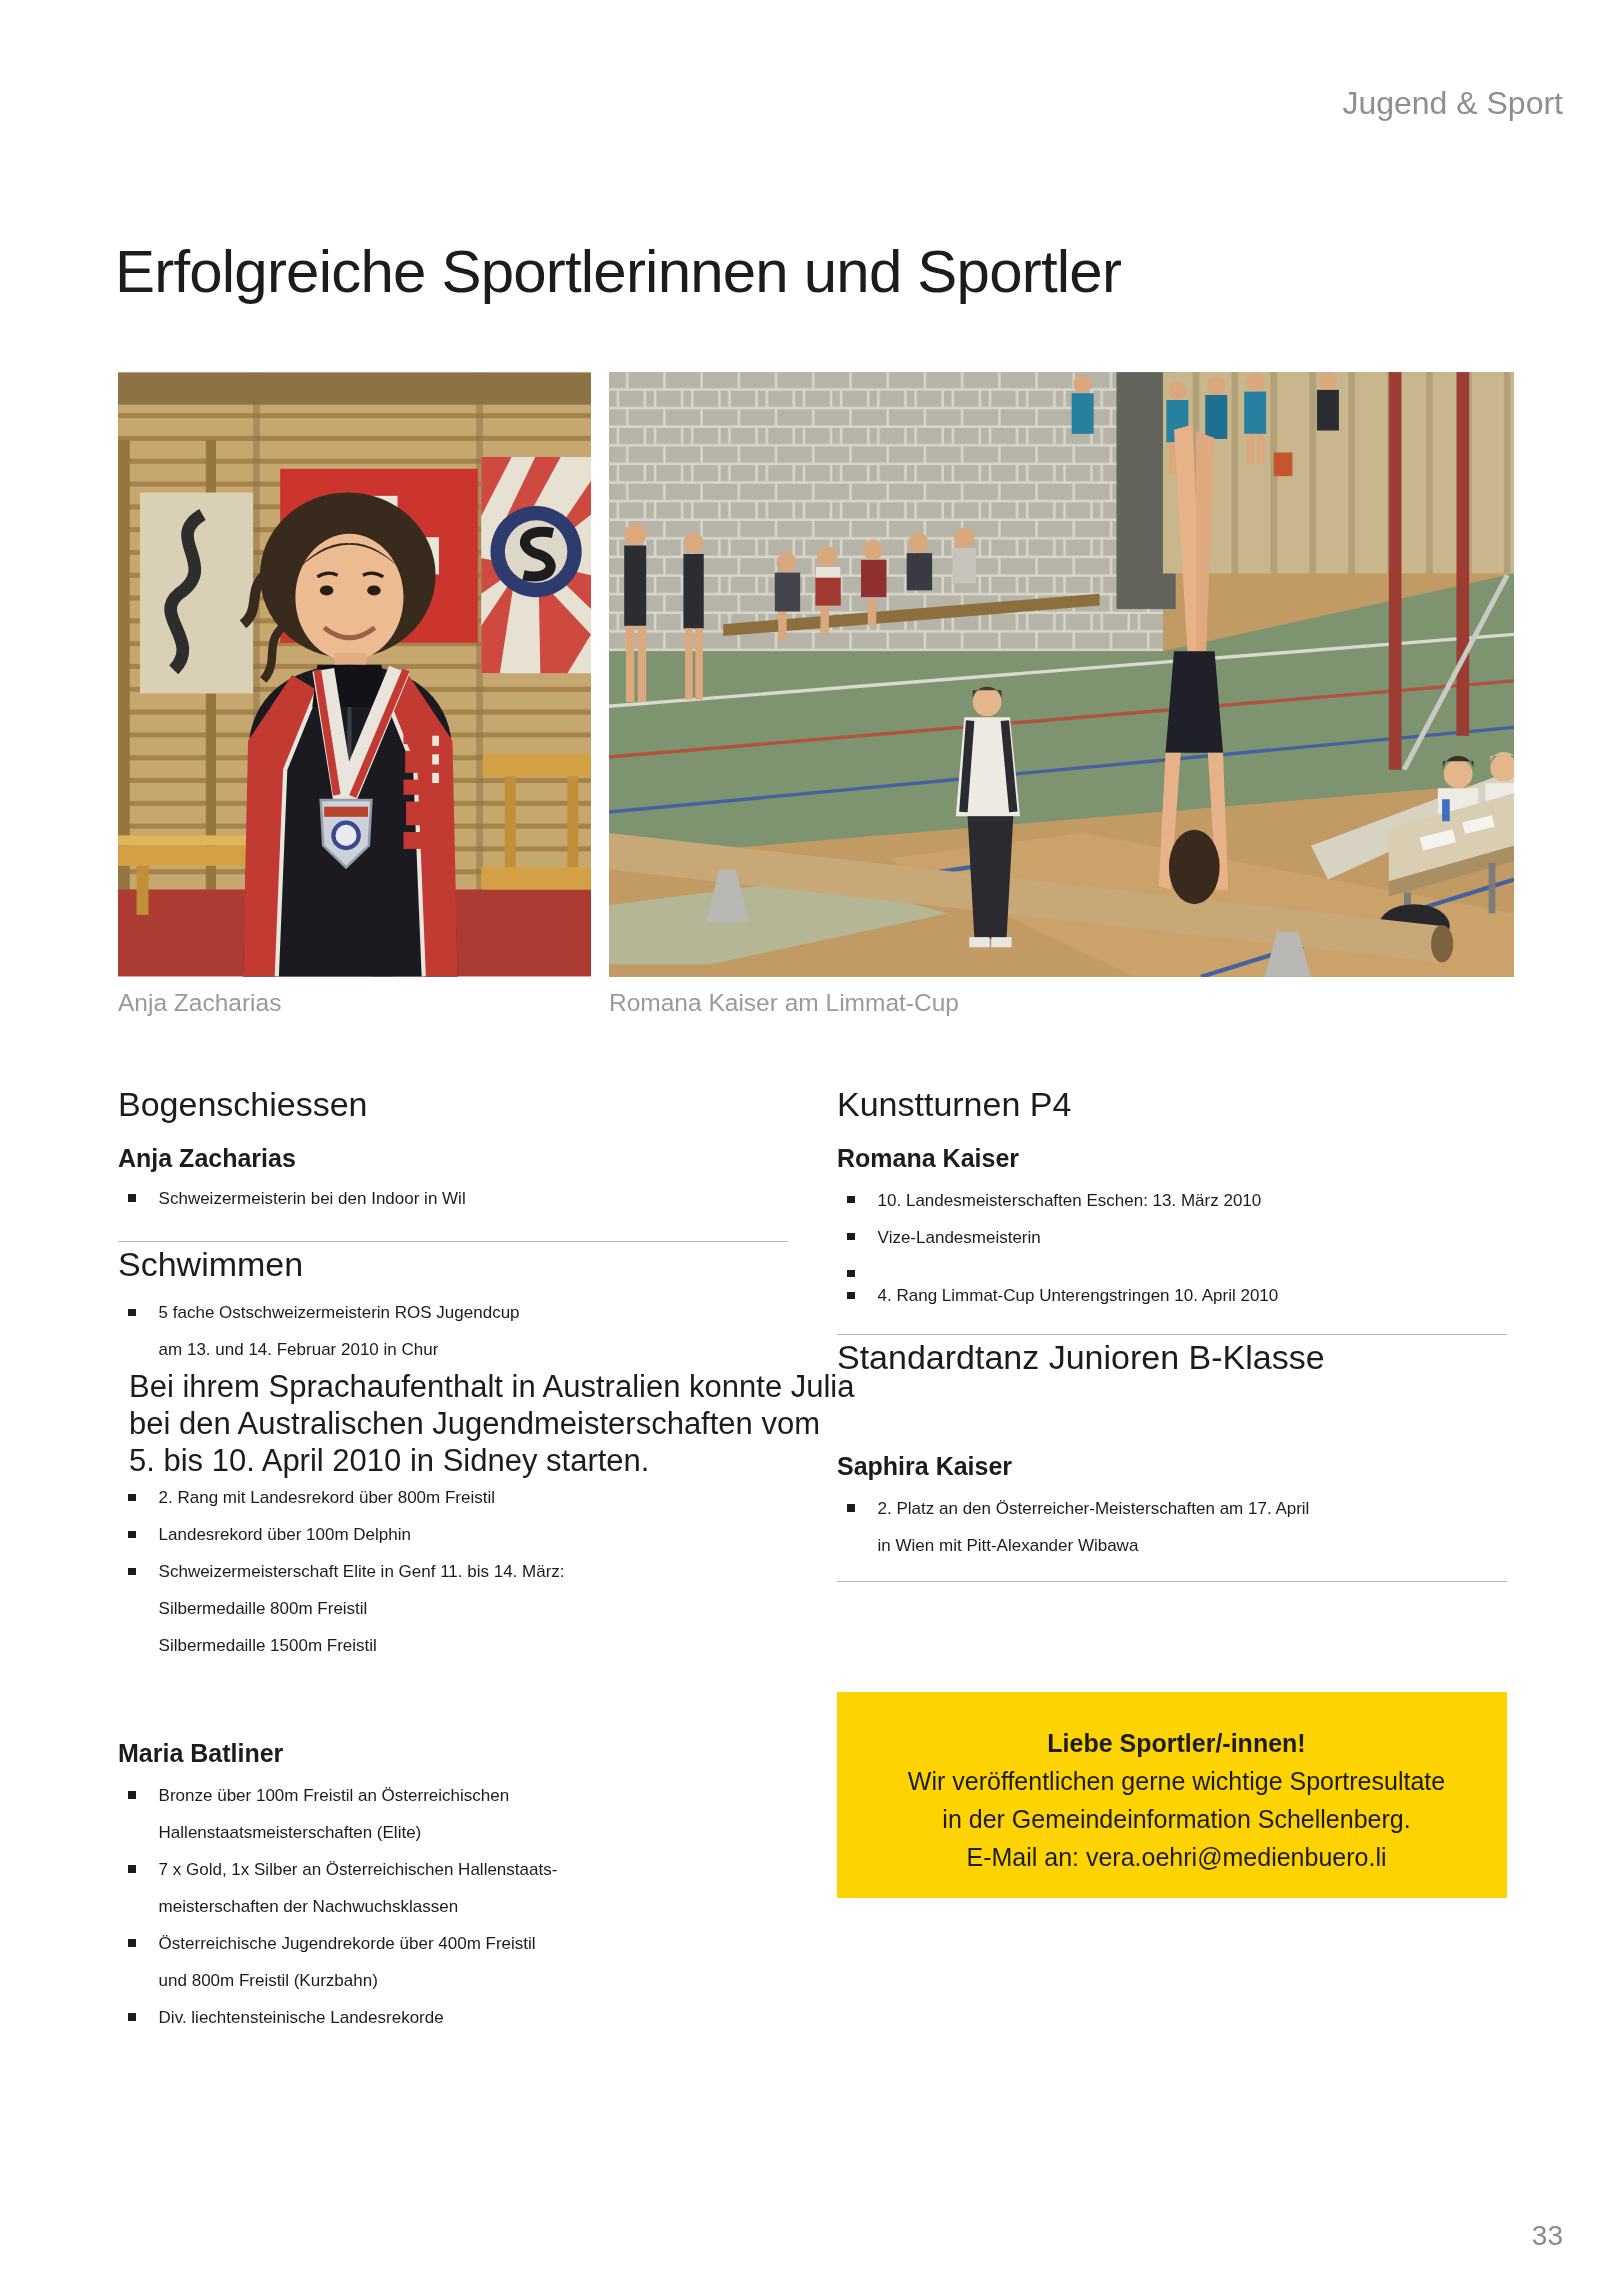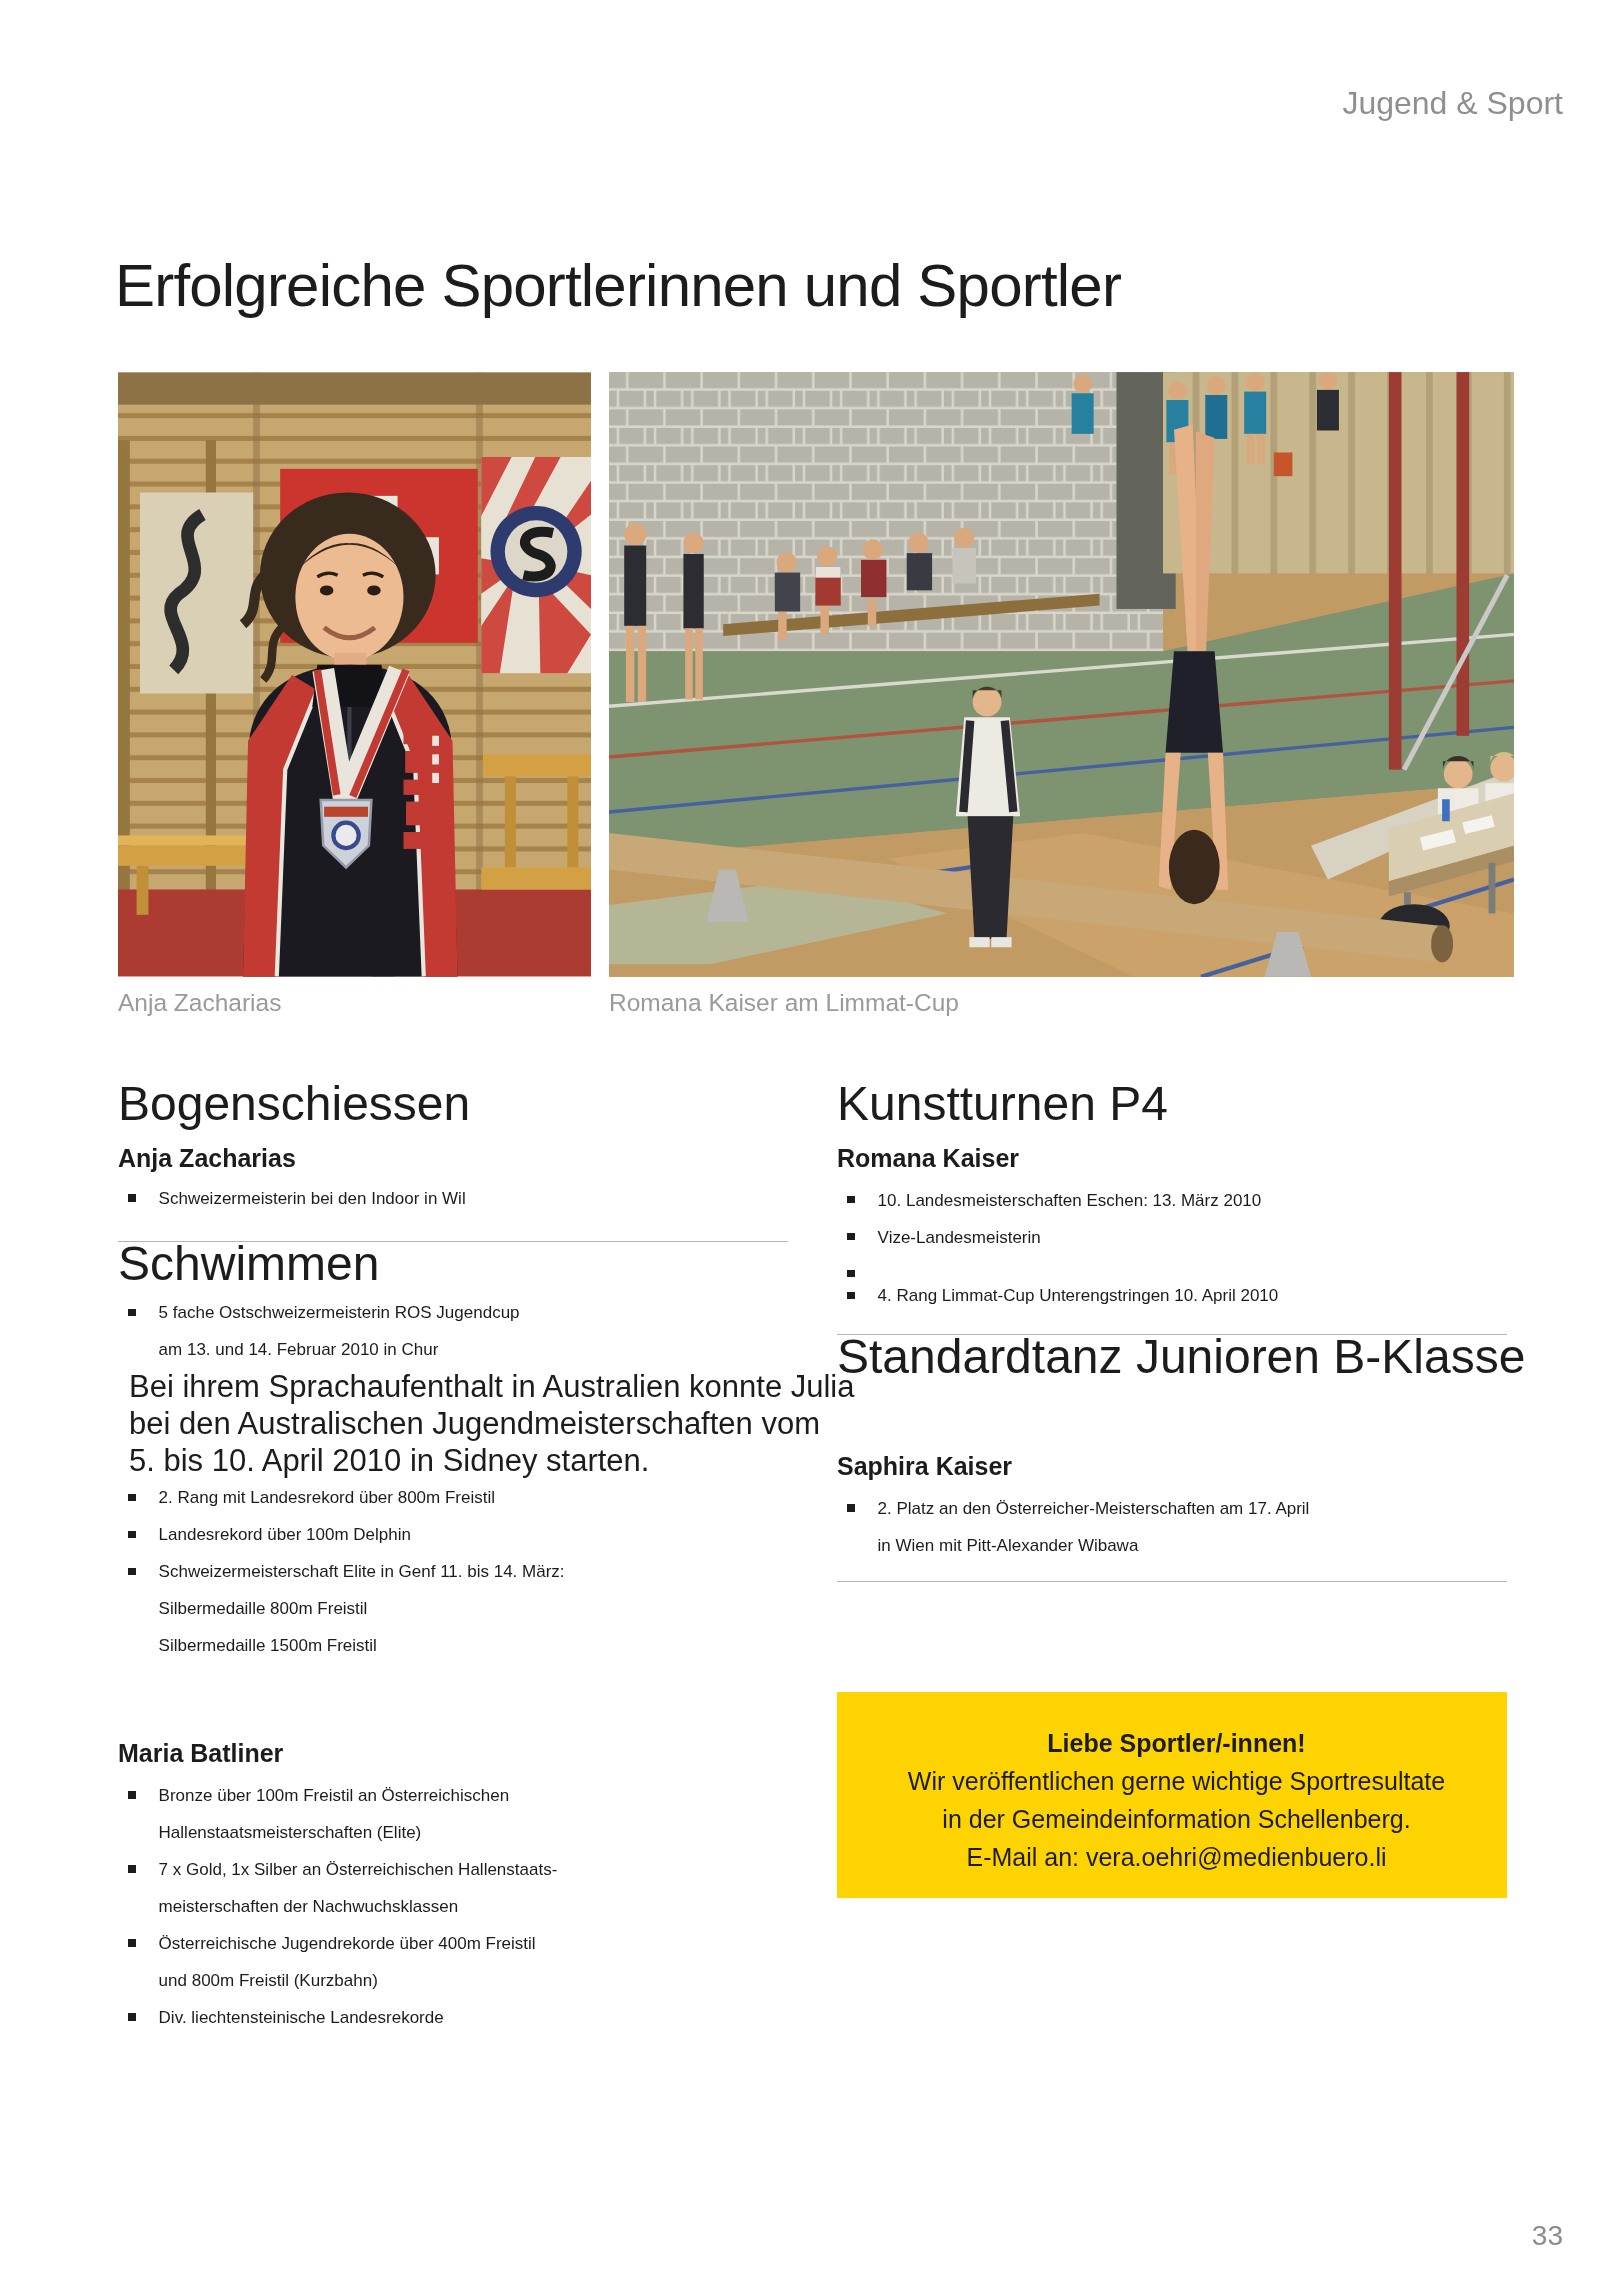--- a/index.html
+++ b/index.html
@@ -4,33 +4,33 @@
 <style>
   html,body{margin:0;padding:0;background:#ffffff;}
   .page{
     position:relative;width:1623px;height:2266px;background:#ffffff;
     font-family:Liberation Sans, sans-serif;color:#1c1c1c;overflow:hidden;padding-left:18px;
   }
   .header-label{
     position:absolute;top:85px;right:78px;font-size:32px;line-height:37px;color:#8f8f8f;
   }
   .page-title{
-    position:absolute;top:253px;left:115px;margin:0;font-size:60px;line-height:66px;
+    position:absolute;top:239px;left:115px;margin:0;font-size:60px;line-height:66px;
     font-weight:400;letter-spacing:-0.8px;color:#1c1c1c;white-space:nowrap;
   }
   .photo{position:absolute;top:372px;overflow:hidden;}
   .photo-left{left:118px;width:473px;height:605px;}
   .photo-right{left:609px;width:905px;height:605px;}
   .caption{position:absolute;top:988px;font-size:24.5px;line-height:29px;color:#9a9a9a;white-space:nowrap;}
   .caption-left{left:118px;}
   .caption-right{left:609px;}
   .col{position:absolute;top:1082px;width:676px;}
   .col-left{left:118px;}
   .col-right{left:837px;}
-  h2.sec{margin:0;font-size:48px;line-height:44px;font-weight:400;color:#1c1c1c;white-space:nowrap;}
+  h2.sec{margin:0;font-size:34px;line-height:44px;font-weight:400;color:#1c1c1c;white-space:nowrap;}
   .name{font-size:25px;line-height:30px;font-weight:700;white-space:nowrap;}
   .brow{display:flex;font-size:17px;line-height:37px;}
   .bsq{flex:none;width:7.6px;height:7.6px;background:#1c1c1c;margin:14.4px 23px 0 10px;}
   .bl{display:block;white-space:nowrap;}
   .note{font-size:31px;line-height:37px;padding-left:11px;white-space:nowrap;}
   .divider{border:0;border-top:1.7px solid #b5b5b5;width:670px;margin:0;}
   .congrats{font-size:25px;line-height:37px;font-weight:700;}
   .notice-box{
     width:670px;box-sizing:border-box;background:#fdd301;
     padding:32px 25px 22px 34px;font-size:25px;line-height:38px;color:#1c1c1c;

